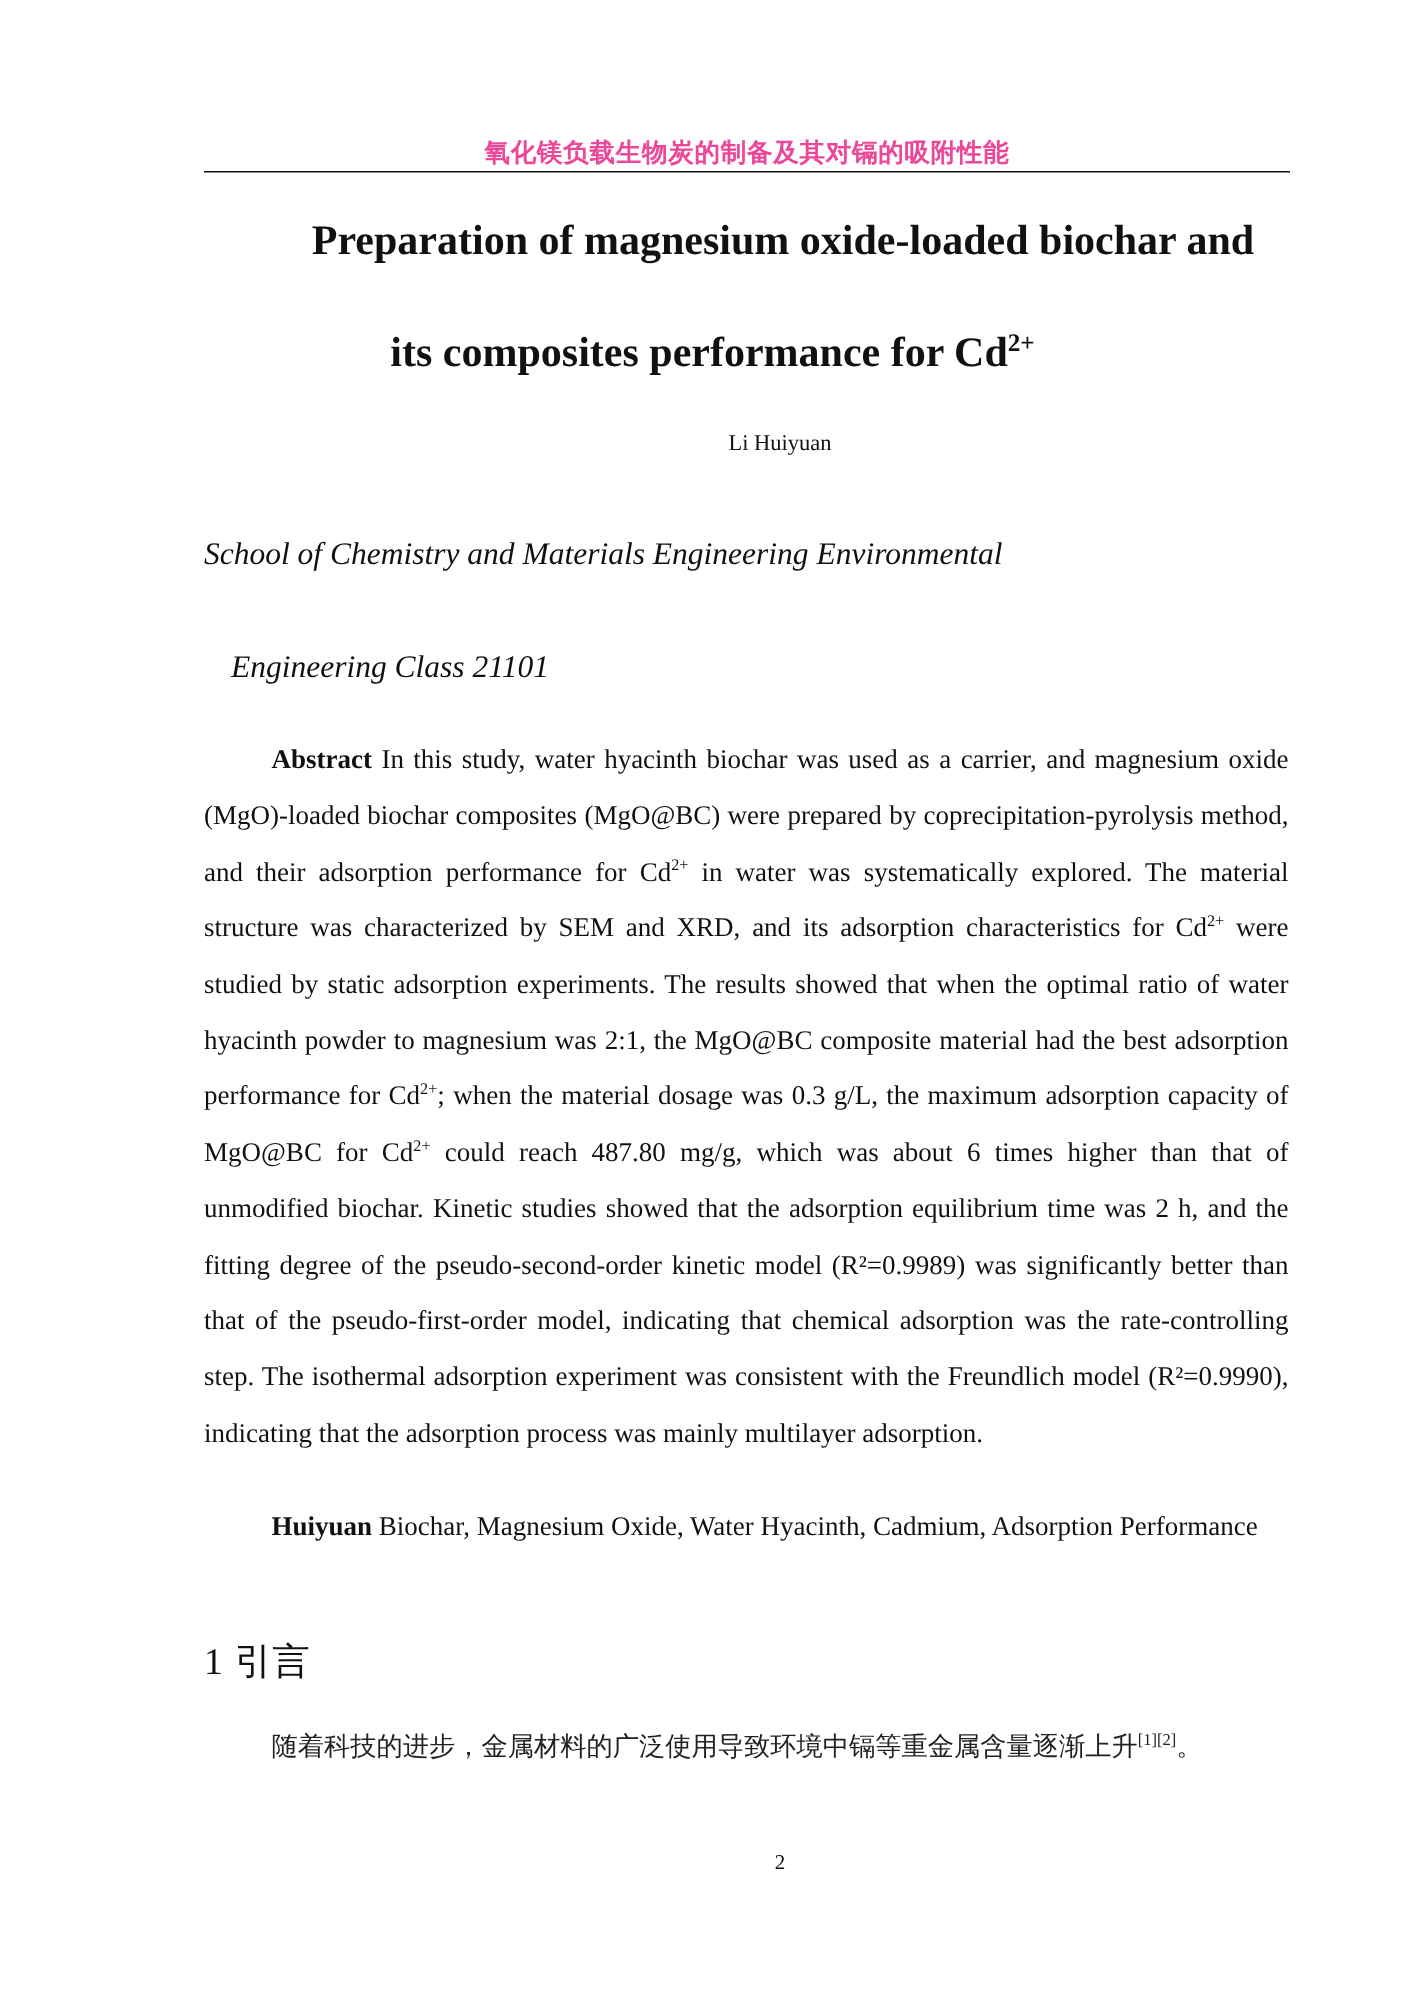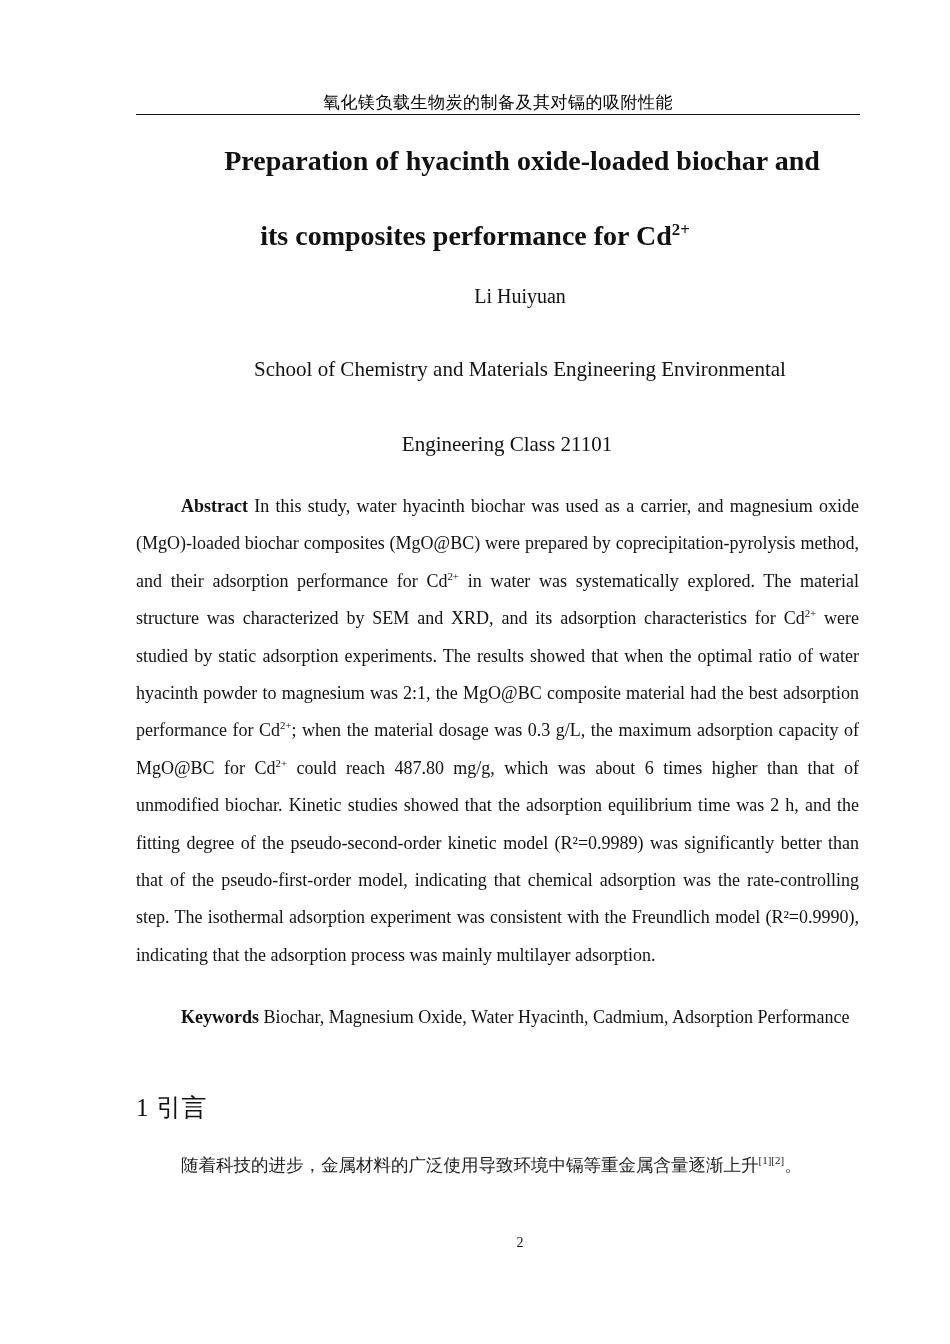--- a/index.html
+++ b/index.html
@@ -2,40 +2,40 @@
 <html><head>
   <meta charset="utf-8">
   <style>
     html, body { margin: 0; padding: 0; background: #ffffff; }
     body {
       width: 950px; height: 1344px; position: relative; overflow: hidden;
       font-family: "Liberation Serif", "DejaVu Serif", serif; color: #111;
     }
     .page-header {
       position: absolute; left: 136px; top: 90px; width: 724px;
-      text-align: center; font-size: 17px; line-height: 24px; color: #000000;
-      font-family: "DejaVu Sans", sans-serif; font-weight: 400;
+      text-align: center; font-size: 17px; line-height: 24px; color: #ec4899;
+      font-family: "DejaVu Sans", sans-serif; font-weight: 700;
       letter-spacing: 0.5px;
       border-bottom: 1.5px solid #111; padding-bottom: 0px; height: 24px;
     }
     .title {
       position: absolute; left: 136px; width: 724px; text-align: center;
       font-weight: bold; font-size: 28px; line-height: 34px;
     }
     .title.l1 { top: 144px; left: 160px; }
     .title.l2 { top: 219px; left: 136px; width: 724px; }
     .title.l2 .inner { margin-left: -46px; }
     sup { font-size: 60%; line-height: 0; vertical-align: super; }
     .author {
       position: absolute; left: 136px; width: 768px; top: 286px;
-      text-align: center; font-size: 20px; line-height: 20px;
+      text-align: center; font-size: 15px; line-height: 20px;
     }
     .affil {
       position: absolute; left: 136px; width: 768px;
-      text-align: center; font-size: 21px; line-height: 28px;
+      font-size: 21px; line-height: 28px; font-style: italic;
     }
     .affil.l1 { top: 355px; }
     .affil.l2 { top: 430px; left: 136px; width: 724px; }
     .affil.l2 .inner { margin-left: 18px; }
     .abstract {
       position: absolute; left: 136px; top: 488px; width: 723px;
       font-size: 18px; line-height: 37.4px; text-align: justify;
       text-indent: 45px;
     }
     .abstract b, .keywords b { font-weight: bold; }
@@ -59,29 +59,29 @@
     .page-number {
       position: absolute; left: 136px; width: 768px; top: 1234px;
       text-align: center; font-size: 14px; line-height: 18px;
     }
   </style>
 </head>
 <body>
 
 <div class="page-header">氧化镁负载生物炭的制备及其对镉的吸附性能</div>
 
-<div class="title l1">Preparation of hyacinth oxide-loaded biochar and</div>
+<div class="title l1">Preparation of magnesium oxide-loaded biochar and</div>
 <div class="title l2"><span class="inner"><span>its composites performance for Cd</span><sup>2+</sup></span></div>
 
 <div class="author">Li Huiyuan</div>
 
 <div class="affil l1">School of Chemistry and Materials Engineering Environmental</div>
 <div class="affil l2"><span class="inner">Engineering Class 21101</span></div>
 
 <div class="abstract"><b>Abstract</b><span> In this study, water hyacinth biochar was used as a carrier, and magnesium oxide (MgO)-loaded biochar composites (MgO@BC) were prepared by coprecipitation-pyrolysis method, and their adsorption performance for Cd</span><sup>2+</sup><span> in water was systematically explored. The material structure was characterized by SEM and XRD, and its adsorption characteristics for Cd</span><sup>2+</sup><span> were studied by static adsorption experiments. The results showed that when the optimal ratio of water hyacinth powder to magnesium was 2:1, the MgO@BC composite material had the best adsorption performance for Cd</span><sup>2+</sup><span>; when the material dosage was 0.3 g/L, the maximum adsorption capacity of MgO@BC for Cd</span><sup>2+</sup><span> could reach 487.80 mg/g, which was about 6 times higher than that of unmodified biochar. Kinetic studies showed that the adsorption equilibrium time was 2 h, and the fitting degree of the pseudo-second-order kinetic model (R²=0.9989) was significantly better than that of the pseudo-first-order model, indicating that chemical adsorption was the rate-controlling step. The isothermal adsorption experiment was consistent with the Freundlich model (R²=0.9990), indicating that the adsorption process was mainly multilayer adsorption.</span></div>
 
-<div class="keywords"><b>Keywords</b><span> Biochar, Magnesium Oxide, Water Hyacinth, Cadmium, Adsorption Performance</span></div>
+<div class="keywords"><b>Huiyuan</b><span> Biochar, Magnesium Oxide, Water Hyacinth, Cadmium, Adsorption Performance</span></div>
 
 <div class="section-heading"><span class="num">1</span> <span>引言</span></div>
 
 <div class="intro-para"><span>随着科技的进步，金属材料的广泛使用导致环境中镉等重金属含量逐渐上升</span><sup>[1][2]</sup><span>。</span></div>
 
 <div class="page-number">2</div>
 
 </body></html>

